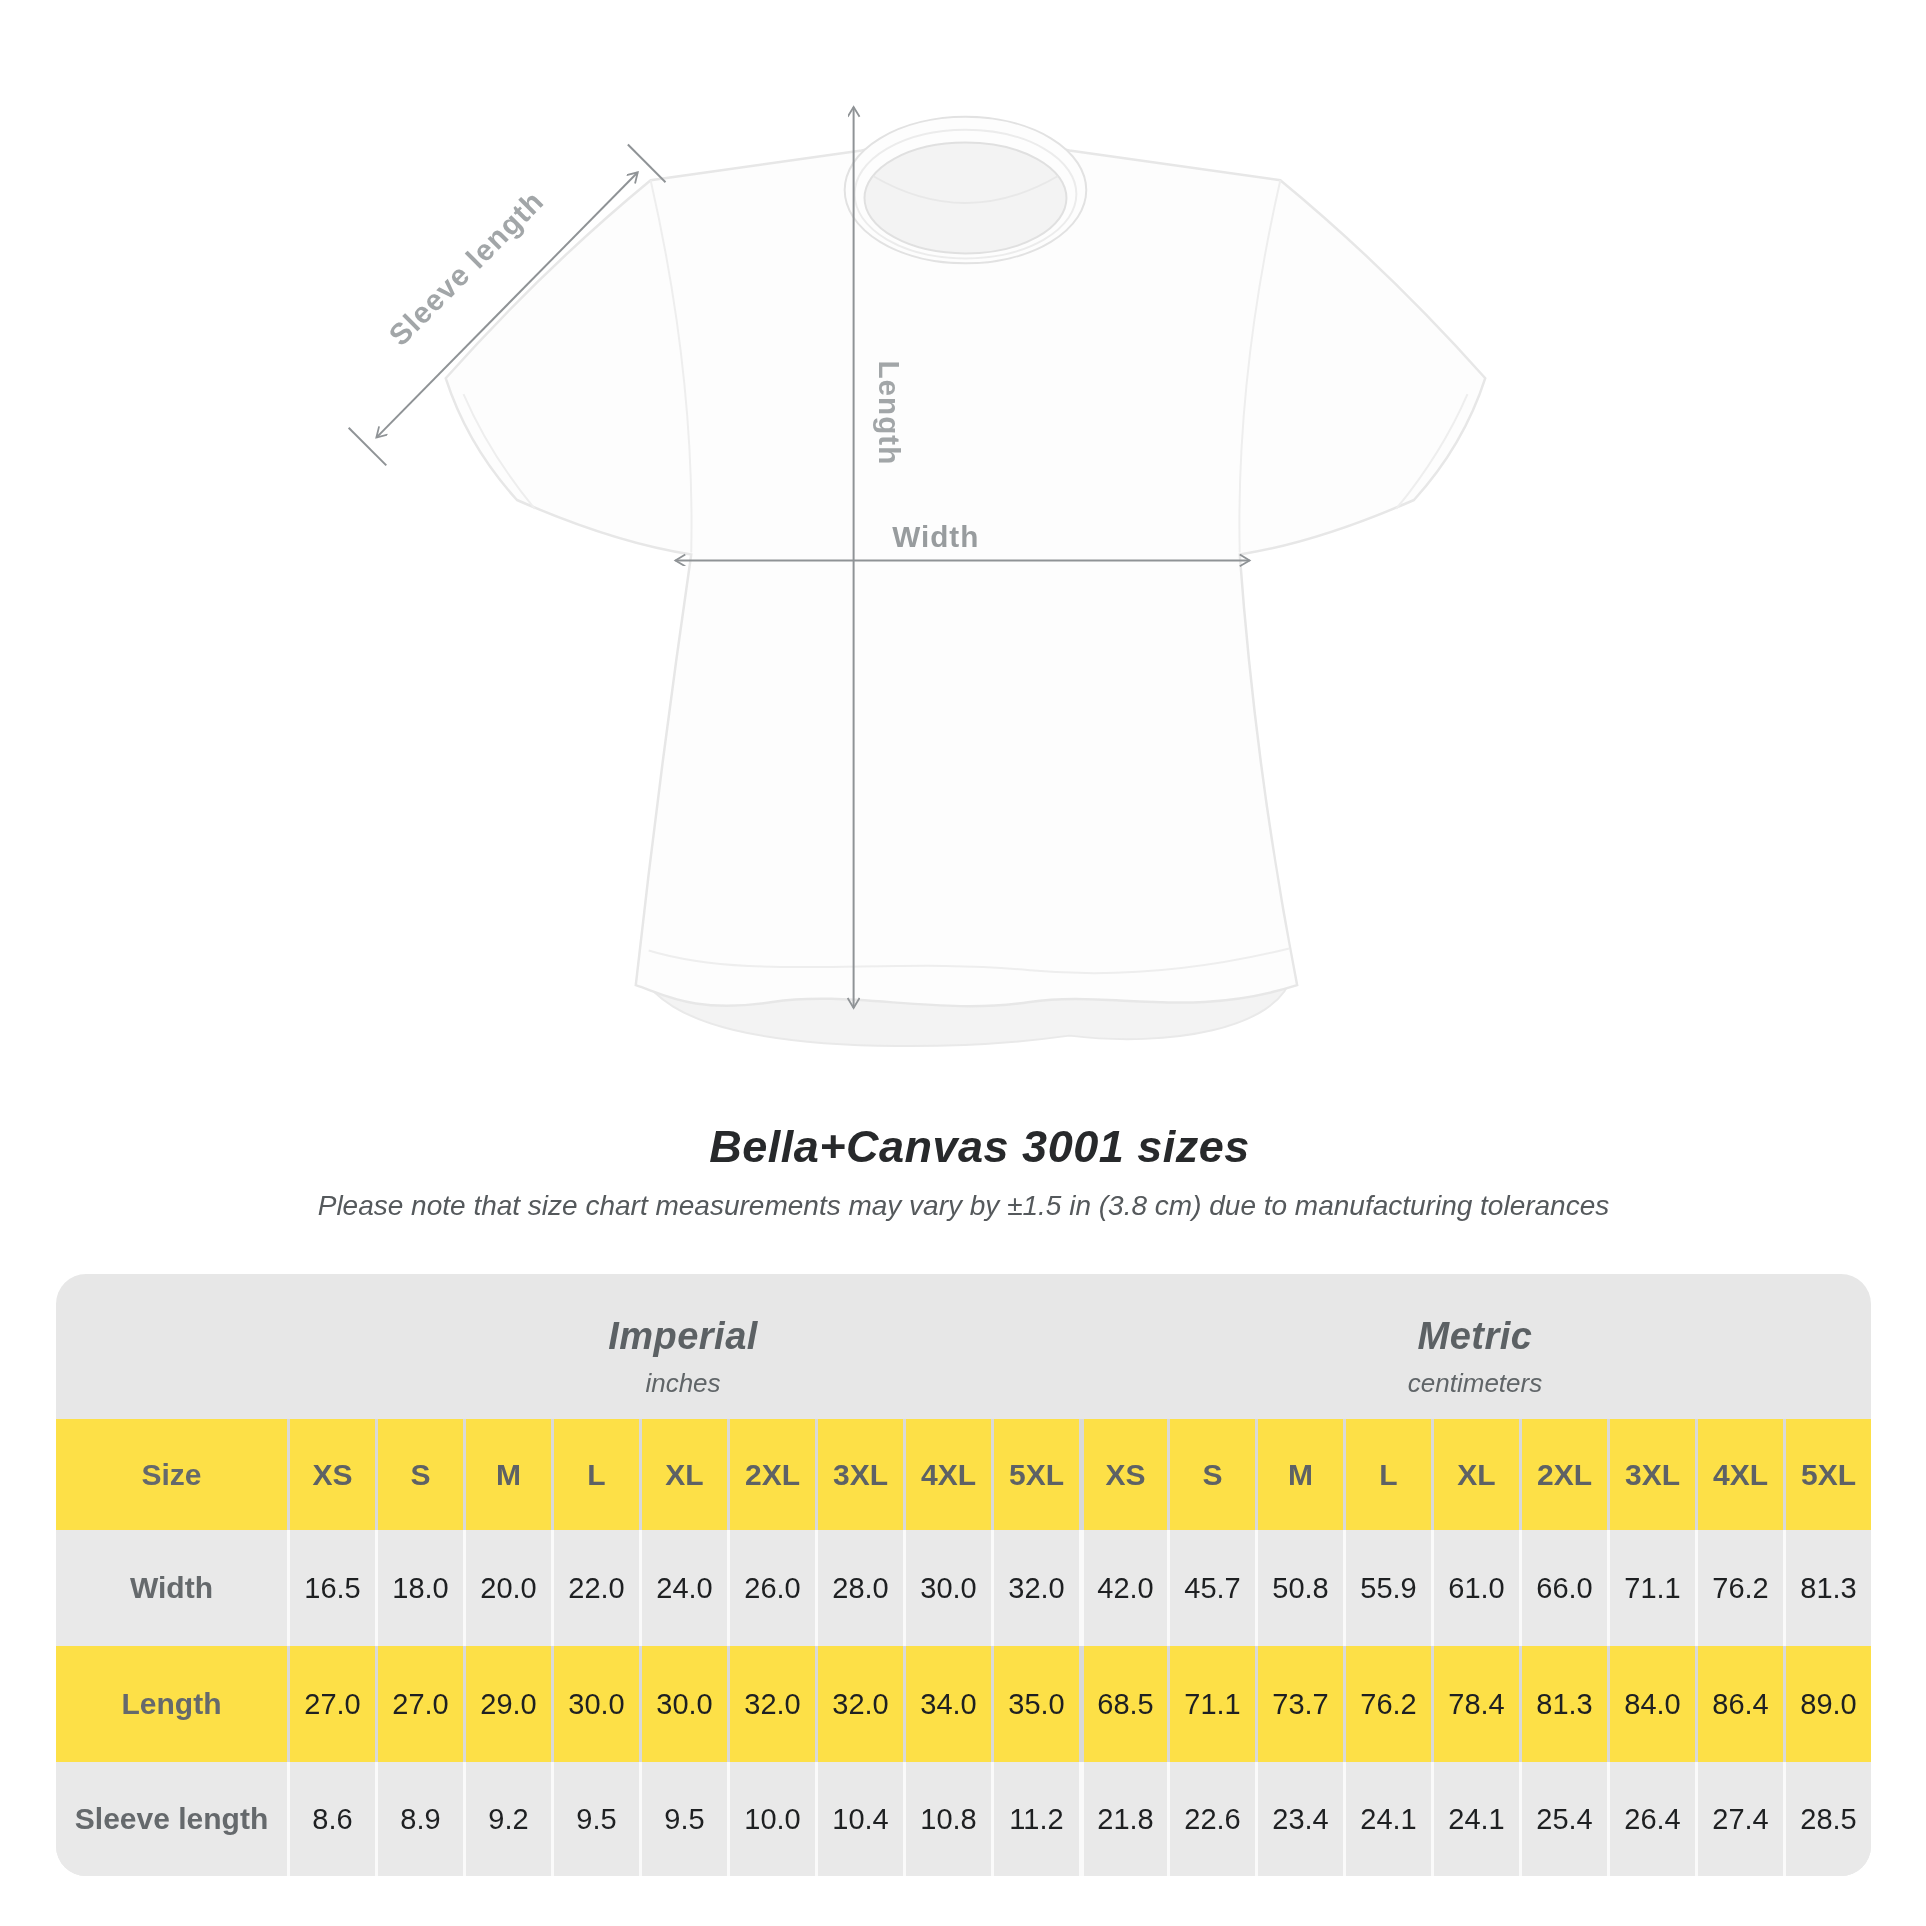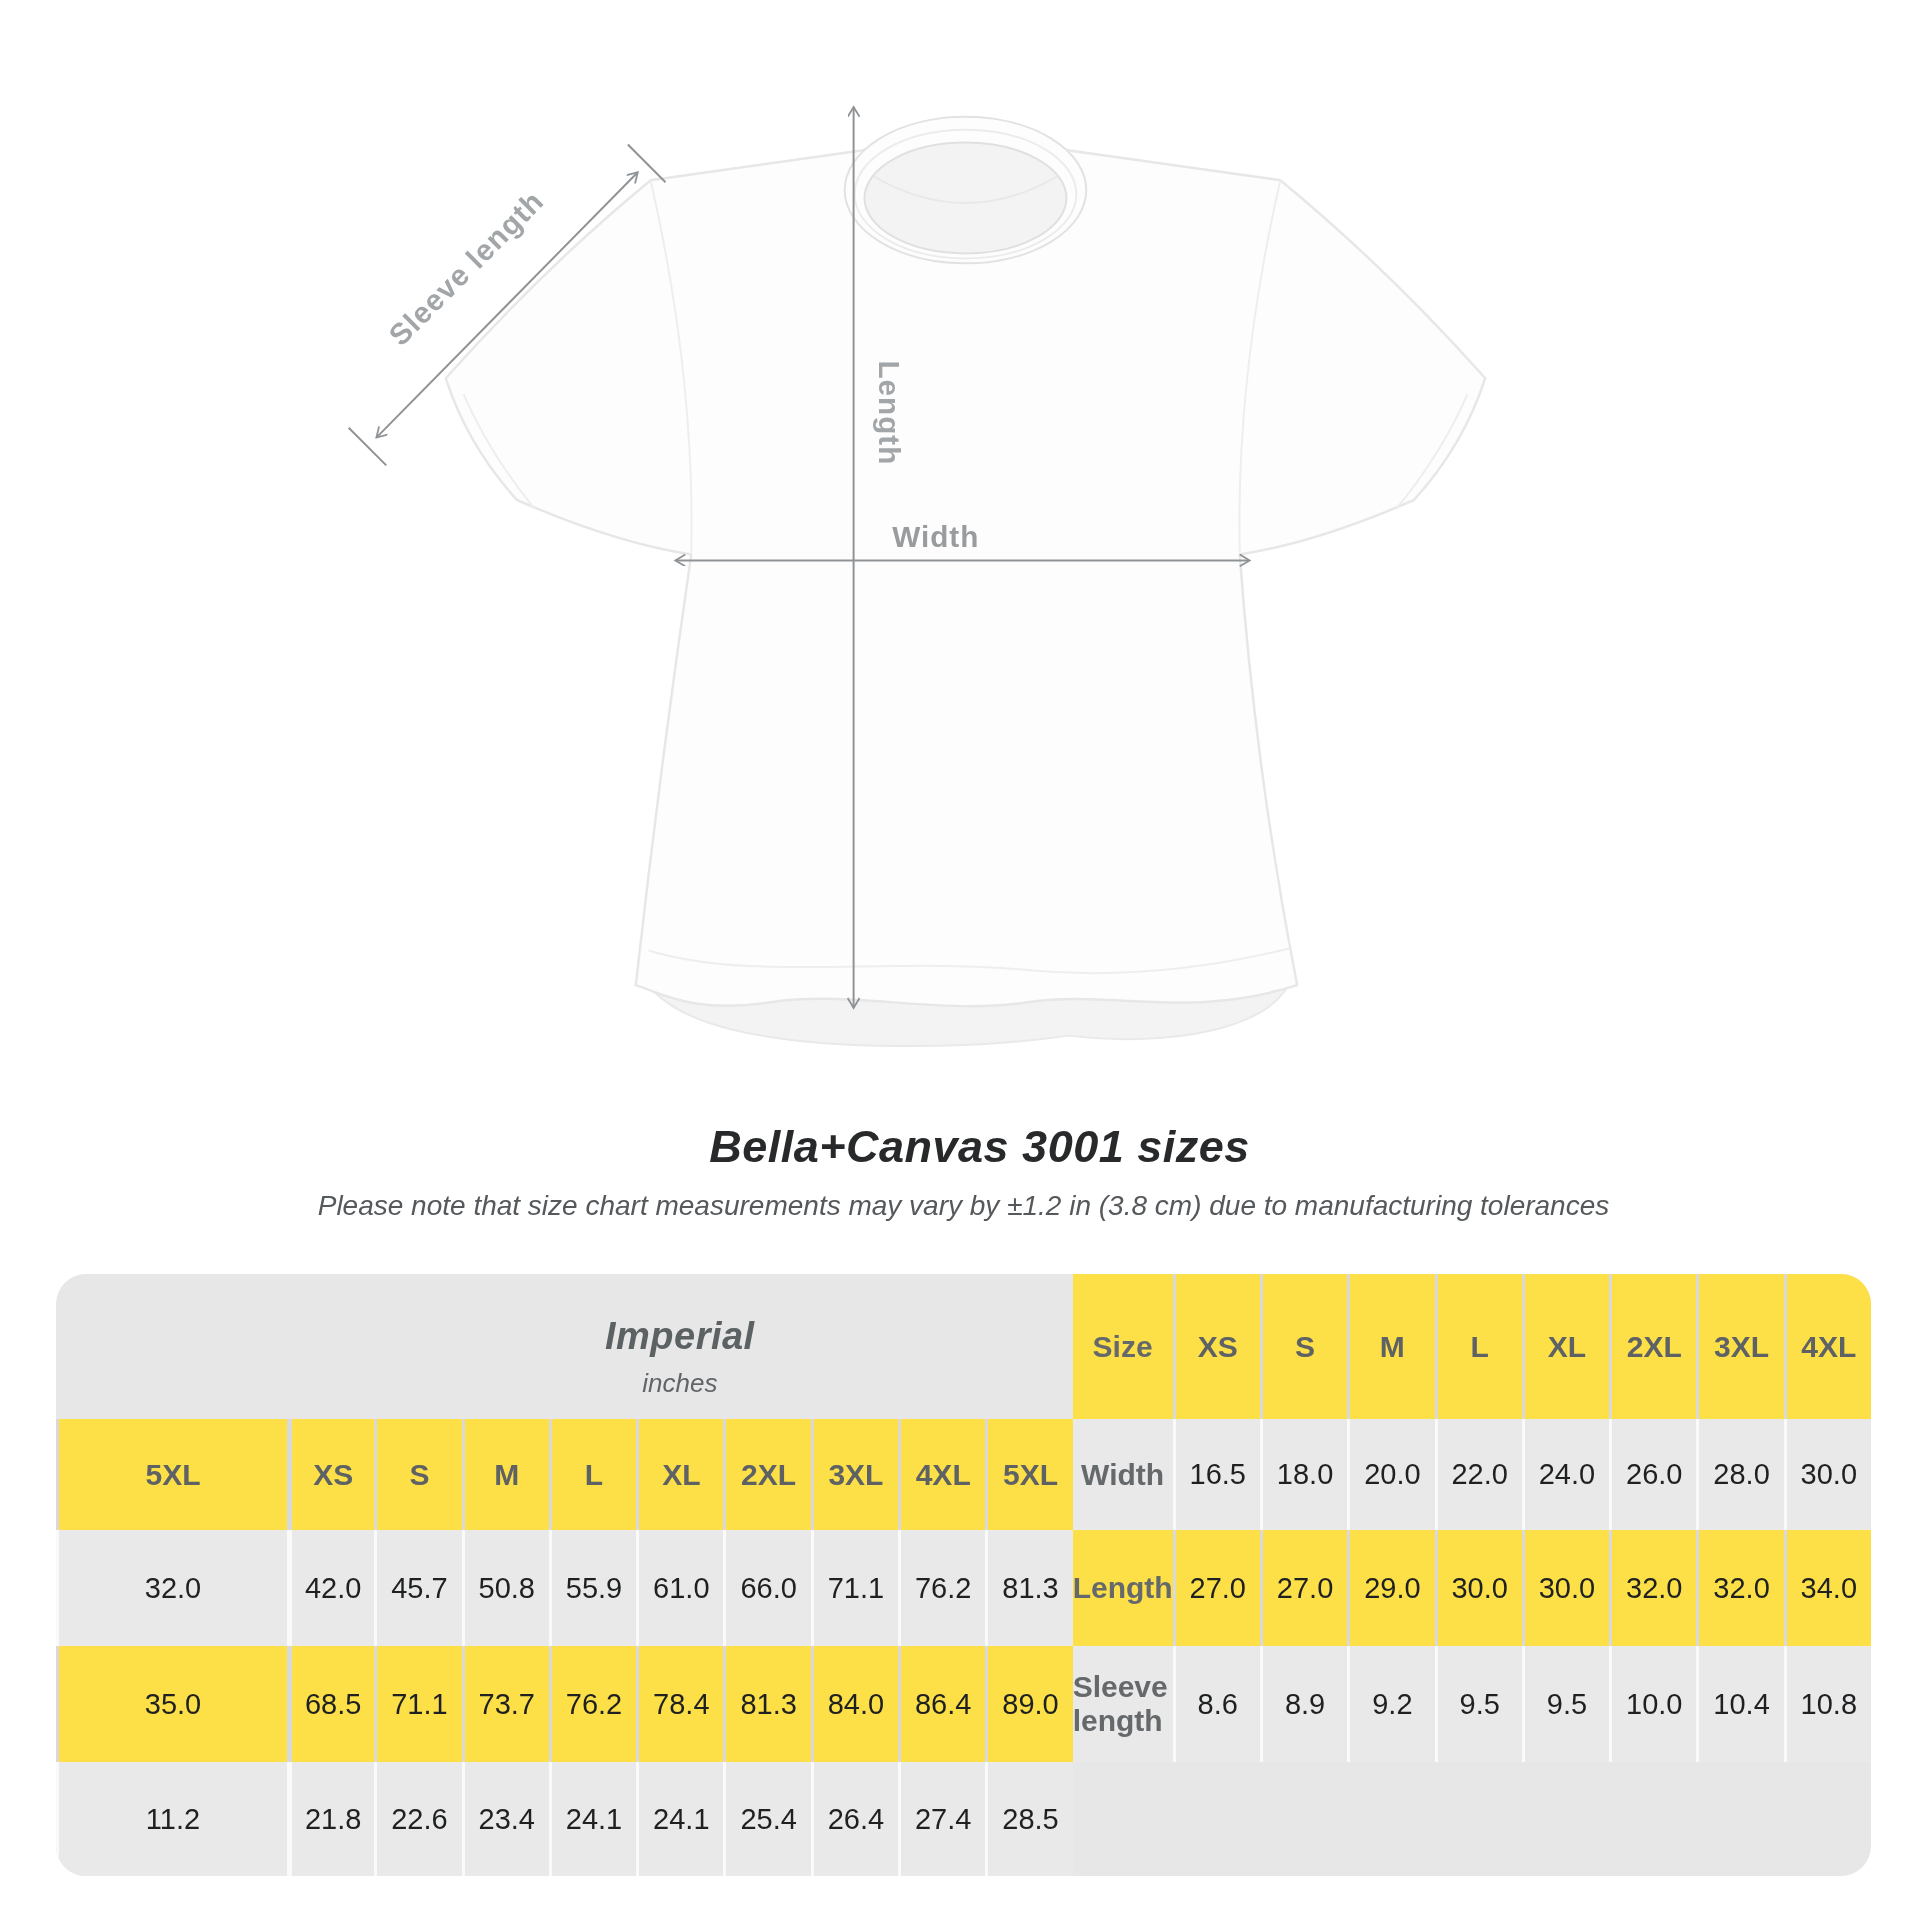--- a/index.html
+++ b/index.html
@@ -120,27 +120,31 @@
     <line x1="634" y1="146" x2="672" y2="184" stroke="#8f9396" stroke-width="2"></line>
     <line x1="352" y1="432" x2="390" y2="470" stroke="#8f9396" stroke-width="2"></line>
   </g>
 
   <text class="dlabel" text-anchor="middle" transform="translate(478,278) rotate(-45)">Sleeve length</text>
   <text class="dlabel" transform="translate(888,364) rotate(90)">Length</text>
   <text class="dlabel dlabel-width" text-anchor="middle" x="945" y="552">Width</text>
 </svg>
 
 <div class="title">Bella+Canvas 3001 sizes</div>
-<div class="subtitle">Please note that size chart measurements may vary by ±1.2 in (3.8 cm) due to manufacturing tolerances</div>
+<div class="subtitle">Please note that size chart measurements may vary by ±1.5 in (3.8 cm) due to manufacturing tolerances</div>
 
 <div class="size-table">
   <div class="band-spacer"></div>
   <div class="band band-imperial">
     <div class="gname">Imperial</div>
     <div class="gunit">inches</div>
+  </div>
+  <div class="band band-metric">
+    <div class="gname">Metric</div>
+    <div class="gunit">centimeters</div>
   </div>
 
 <div class="cell label-cell row-white">Size</div>
     <div class="cell header-cell row-white">XS</div>
     <div class="cell header-cell row-white">S</div>
     <div class="cell header-cell row-white">M</div>
     <div class="cell header-cell row-white">L</div>
     <div class="cell header-cell row-white">XL</div>
     <div class="cell header-cell row-white">2XL</div>
     <div class="cell header-cell row-white">3XL</div>

